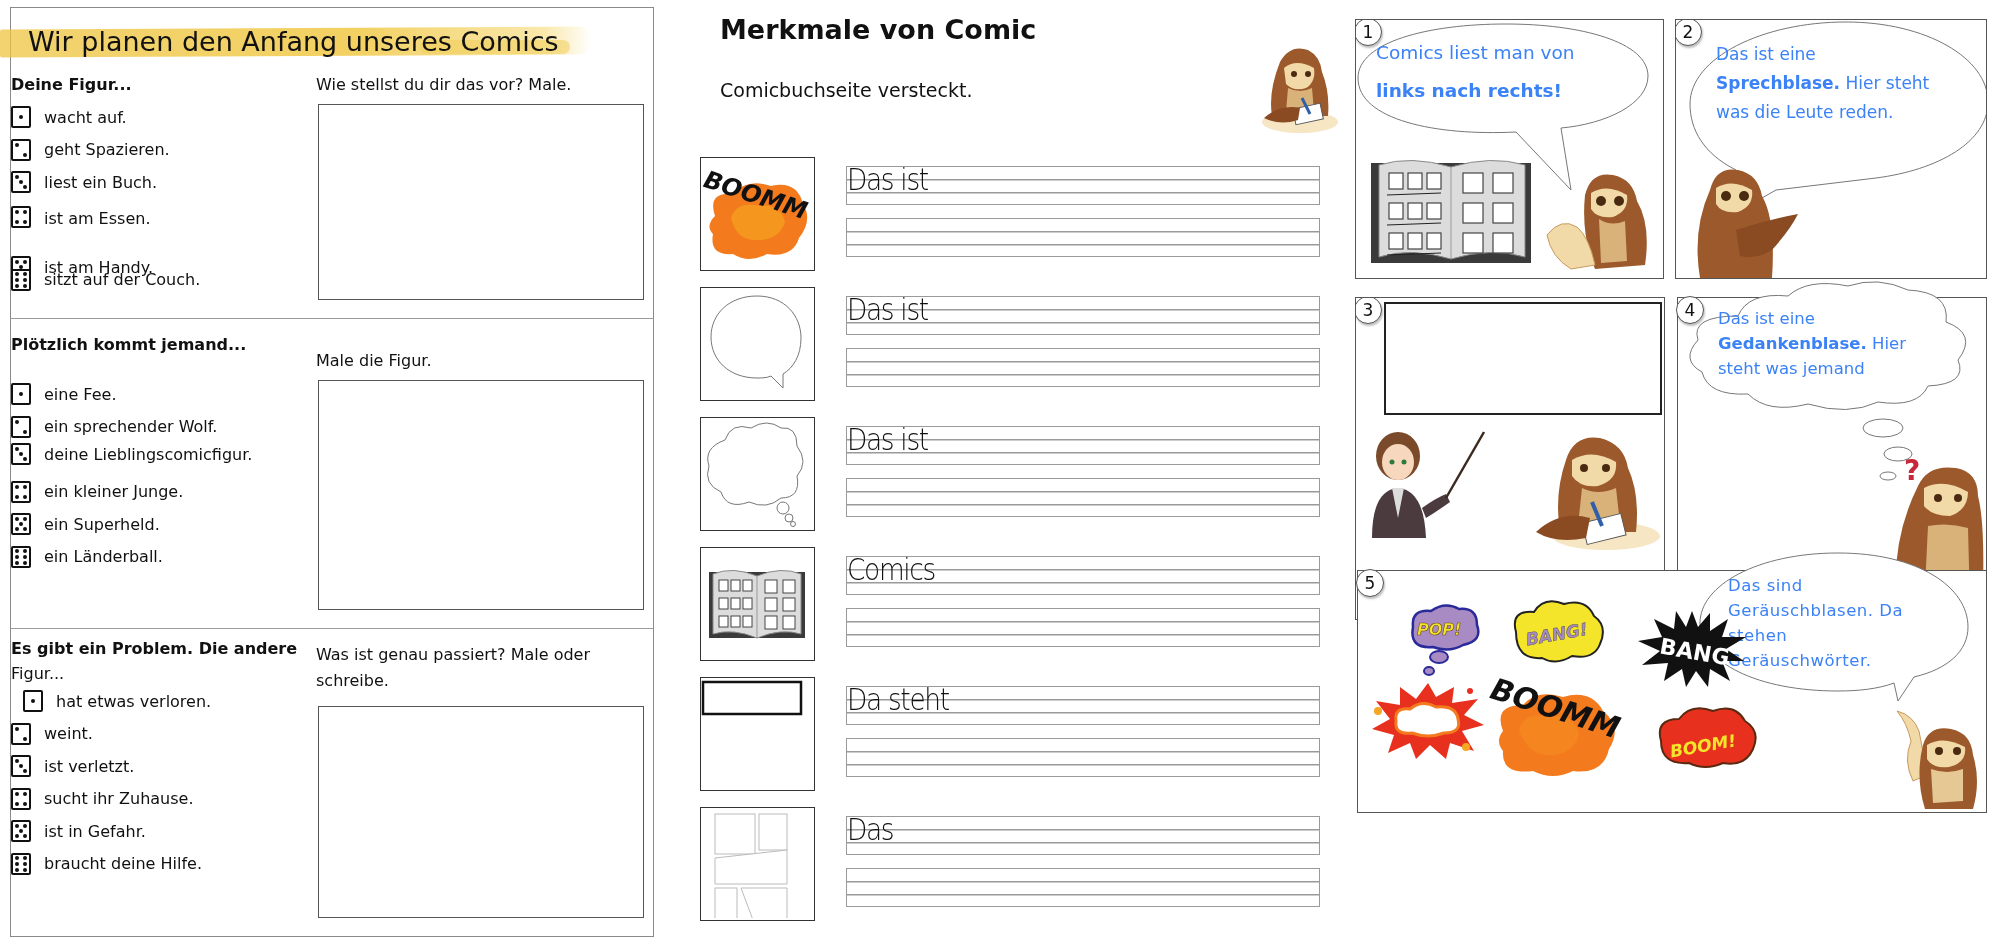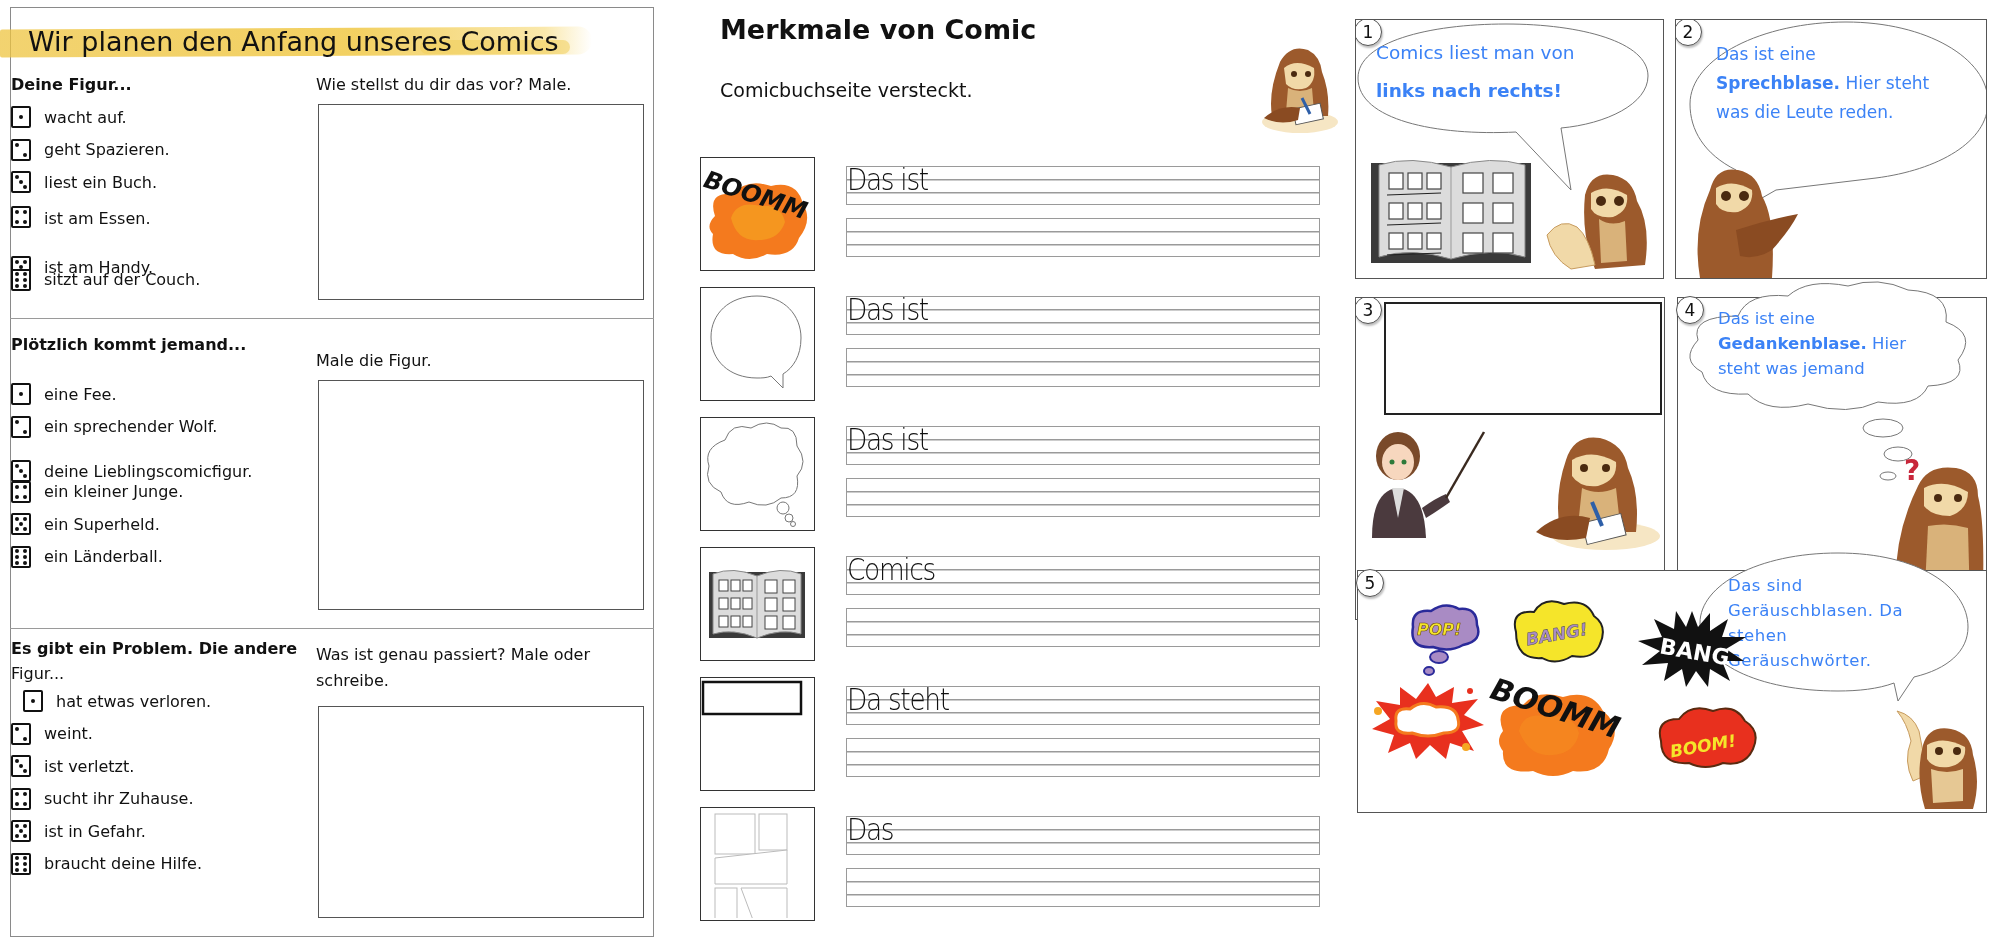--- a/index.html
+++ b/index.html
@@ -116,21 +116,21 @@
       </div>
       <span>eine Fee.</span>
     </div>
     <div class="abs dice-item" style="top: 413.5px;">
       <div class="die">
         <div class="pip" style="left: 2px; top: 2px;"></div>
         <div class="pip" style="left: 10px; top: 12px;"></div>
       </div>
       <span>ein sprechender Wolf.</span>
     </div>
-    <div class="abs dice-item" style="top: 458px; align-items: center;">
+    <div class="abs dice-item" style="top: 441px; align-items: center;">
       <div class="die">
         <div class="pip" style="left: 2px; top: 2px;"></div>
         <div class="pip" style="left: 6px; top: 7px;"></div>
         <div class="pip" style="left: 10px; top: 12px;"></div>
       </div>
       <span>deine Lieblingscomicfigur.</span>
     </div>
     <div class="abs dice-item" style="top: 478.5px;">
       <div class="die">
         <div class="pip" style="left: 2px; top: 2px;"></div>

